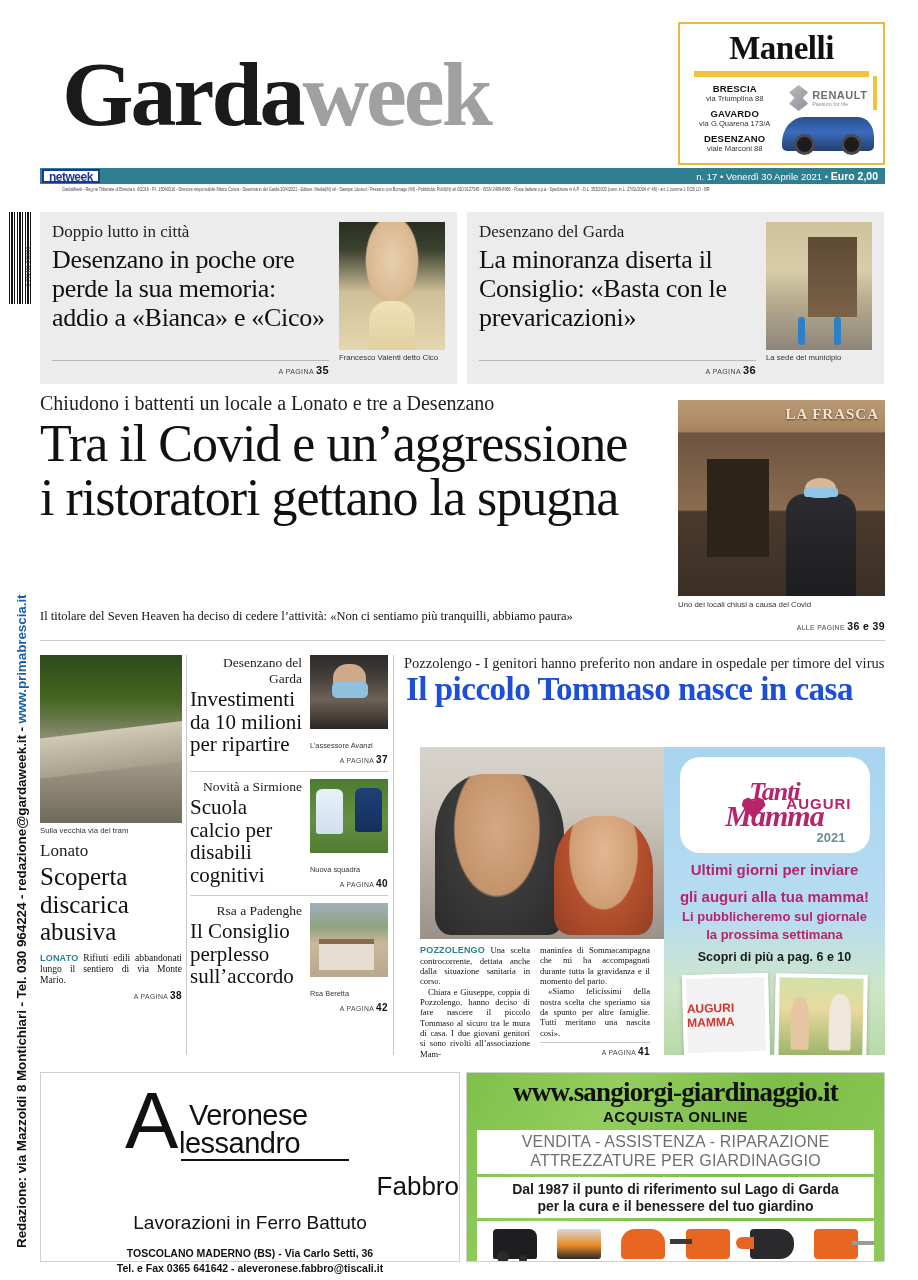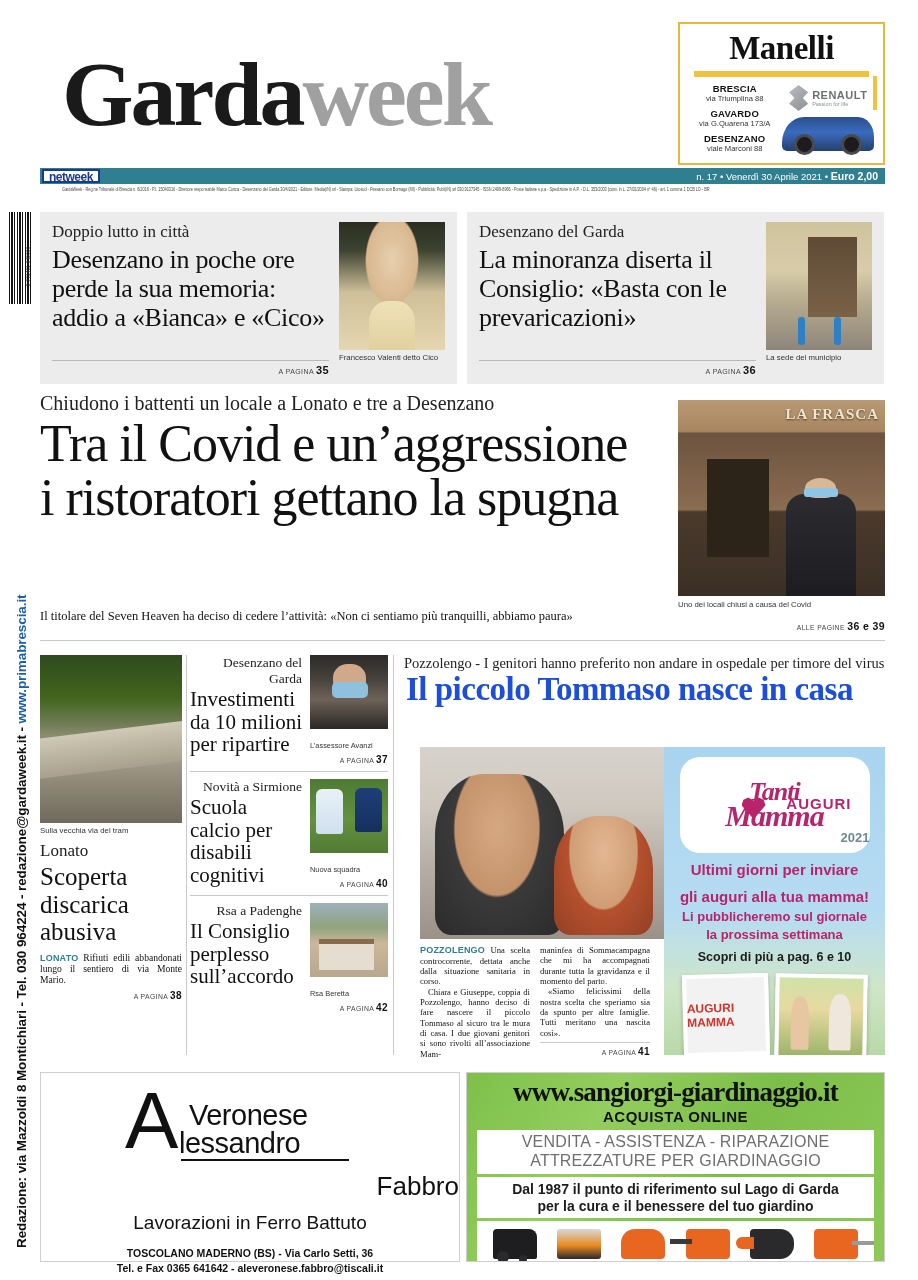--- a/index.html
+++ b/index.html
@@ -287,21 +287,21 @@
   .mamma-logo {
     margin:10px auto 0 auto; width:190px; height:96px; background:#fff;
     border-radius:20px; position:relative;
     display:flex; align-items:center; justify-content:center; flex-direction:column;
   }
   .mamma-tanti { font-family:"Liberation Serif",serif; font-style:italic; font-weight:bold; font-size:26px; color:#b8246c; margin-bottom:-8px; letter-spacing:-1px;}
   .mamma-mamma { font-family:"Liberation Serif",serif; font-style:italic; font-weight:bold; font-size:30px; color:#b8246c; letter-spacing:-1px;}
   .mamma-auguri { position:absolute; right:18px; top:38px; font-family:"Liberation Sans",sans-serif; font-weight:bold; font-size:15px; color:#b8246c; letter-spacing:1px;}
   .mamma-heart { position:absolute; left:62px; top:40px; width:24px; height:22px; background:#b8246c;
     clip-path: polygon(50% 100%, 0% 38%, 8% 12%, 28% 2%, 50% 16%, 72% 2%, 92% 12%, 100% 38%); }
-  .mamma-year { position:absolute; right:0; bottom:8px; font-family:"Liberation Sans",sans-serif; font-size:13px; color:#6d8b93; font-weight:bold;margin-top:32px;}
+  .mamma-year { position:absolute; right:24px; bottom:8px; font-family:"Liberation Sans",sans-serif; font-size:13px; color:#6d8b93; font-weight:bold;margin-top:32px;}
   .mamma-t1 { text-align:center; font-family:"Liberation Sans",sans-serif; font-weight:bold; font-size:15px; color:#b8246c; line-height:1.25; margin-top:8px;}
   .mamma-t2 { text-align:center; font-family:"Liberation Sans",sans-serif; font-weight:bold; font-size:13px; color:#b8246c; line-height:1.25; margin-top:2px;}
   .mamma-t3 { text-align:center; font-family:"Liberation Sans",sans-serif; font-weight:bold; font-size:12.5px; color:#1b1b1b; margin-top:7px;}
   .mamma-photos { display:flex; gap:6px; justify-content:center; margin-top:10px; }
   .mp1 { width:86px; height:82px; background:#f2f2f2; border:4px solid #fff; box-shadow:0 2px 4px rgba(0,0,0,.25);
          display:flex; align-items:center; justify-content:center; font-family:"Liberation Sans",sans-serif;
          font-weight:bold; font-size:12px; color:#d0342c; transform: rotate(-1.5deg); }
   .mp2 { width:92px; height:86px; border:4px solid #fff; box-shadow:0 2px 4px rgba(0,0,0,.25);
          background: linear-gradient(to bottom,#cfe2a8 0%,#e8d9a0 40%,#9cb46a 100%); transform: rotate(1deg); position:relative; overflow:hidden;}
   .mp2::before { content:""; position:absolute; left:14%; top:24%; width:22%; height:68%; background:#e6c7a2; border-radius:40% 40% 6% 6%;}

